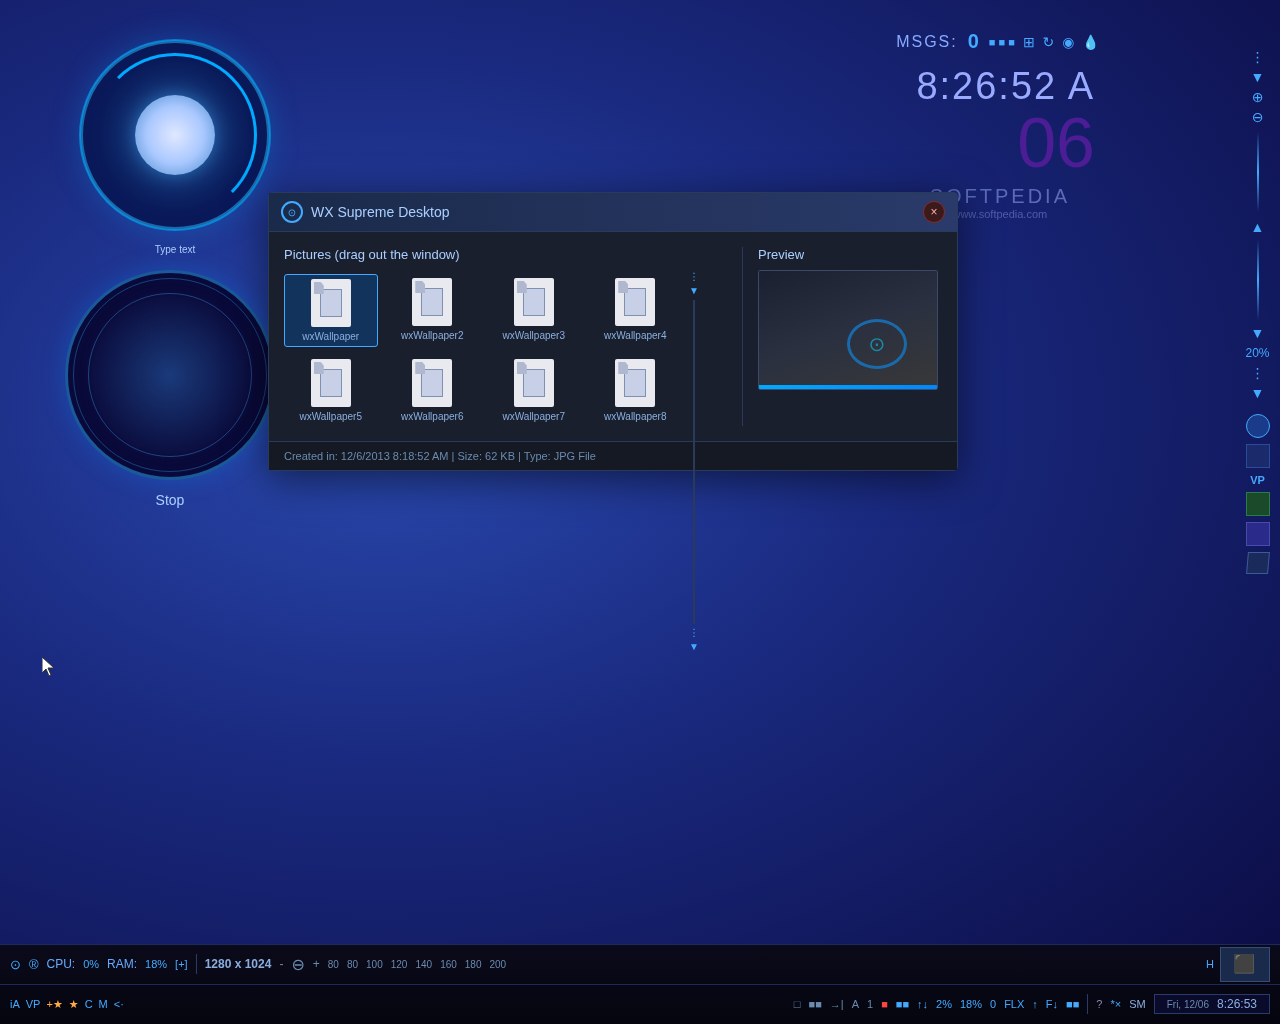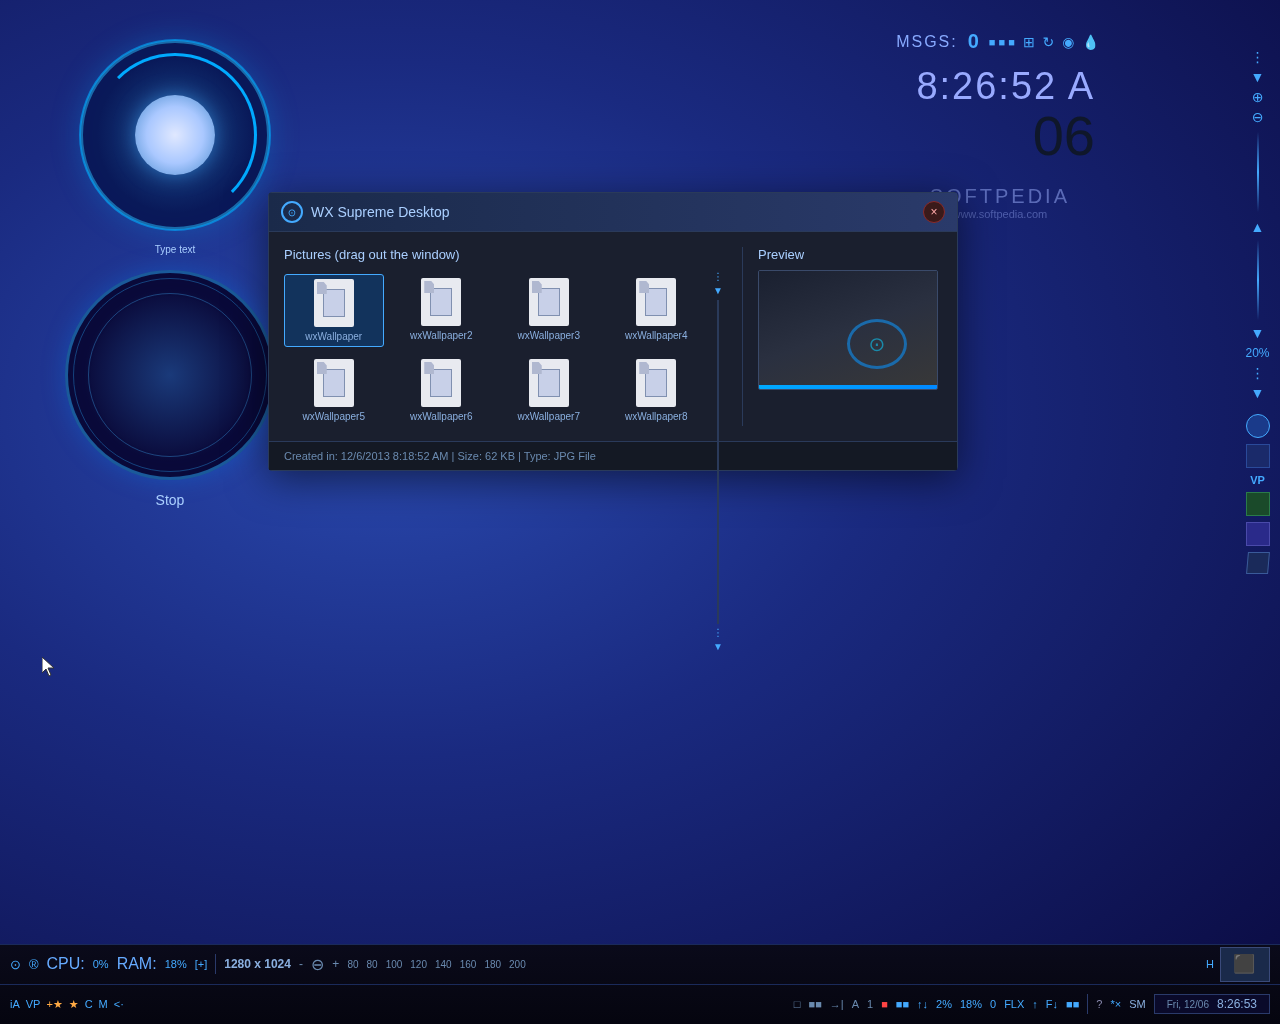--- a/index.html
+++ b/index.html
@@ -59,22 +59,22 @@
       z-index: 10;
       text-align: right;
     }
     .clock-time {
       font-size: 38px;
       color: #9af;
       font-weight: 300;
       letter-spacing: 2px;
     }
     .clock-big {
-      font-size: 56px;
-      color: #0f172a;
+      font-size: 70px;
+      color: #4c1d95;
       font-weight: 300;
       line-height: 1;
     }
 
     
     .right-sidebar {
       position: absolute;
       top: 40px;
       right: 0;
       width: 45px;
@@ -242,21 +242,21 @@
       display: flex;
       align-items: center;
       justify-content: center;
       cursor: pointer;
       color: #faa;
       font-size: 12px;
     }
 
     .dialog-body {
       display: flex;
-      gap: 16px;
+      gap: 4px;
       padding: 15px;
     }
     .dialog-left {
       flex: 1;
       position: relative;
     }
     .dialog-section-title {
       color: #aacfff;
       font-size: 13px;
       margin-bottom: 12px;
@@ -329,20 +329,21 @@
       flex: 1;
       width: 2px;
       background: #2a3a5a;
       position: relative;
     }
 
     .dialog-right {
       width: 200px;
       padding-left: 15px;
       border-left: 1px solid #2a3a5a;
+      margin-left: 36px;
     }
     .preview-title {
       color: #aacfff;
       font-size: 13px;
       margin-bottom: 8px;
     }
     .preview-image {
       width: 180px;
       height: 120px;
       background: linear-gradient(to bottom, #2a2a3a 0%, #3a3a4a 40%, #4a4a5a 100%);
@@ -406,21 +407,21 @@
     }
     .taskbar-bottom {
       height: 40px;
       display: flex;
       align-items: center;
       padding: 0 10px;
       gap: 6px;
     }
     .tb-text {
       color: #6af;
-      font-size: 16px;
+      font-size: 12px;
     }
     .tb-separator {
       width: 1px;
       height: 20px;
       background: #2a3a6a;
     }
 
     .tb-resolution {
       color: #8aafdf;
       font-size: 12px;

